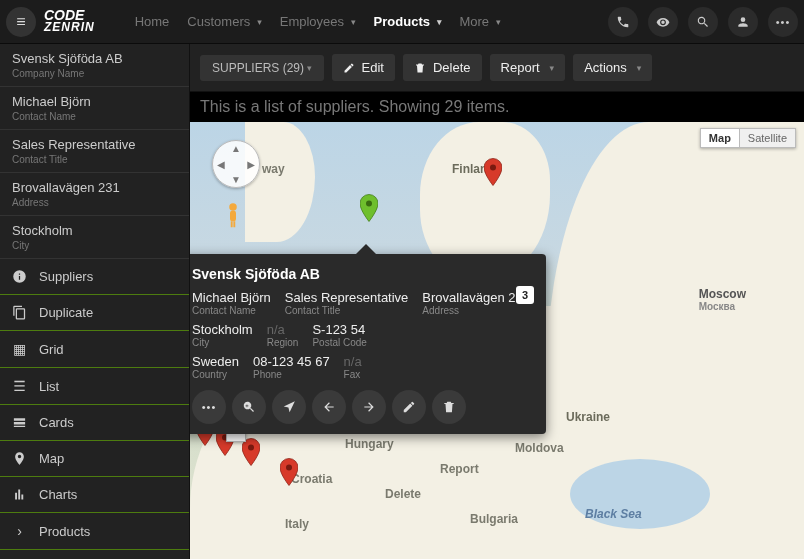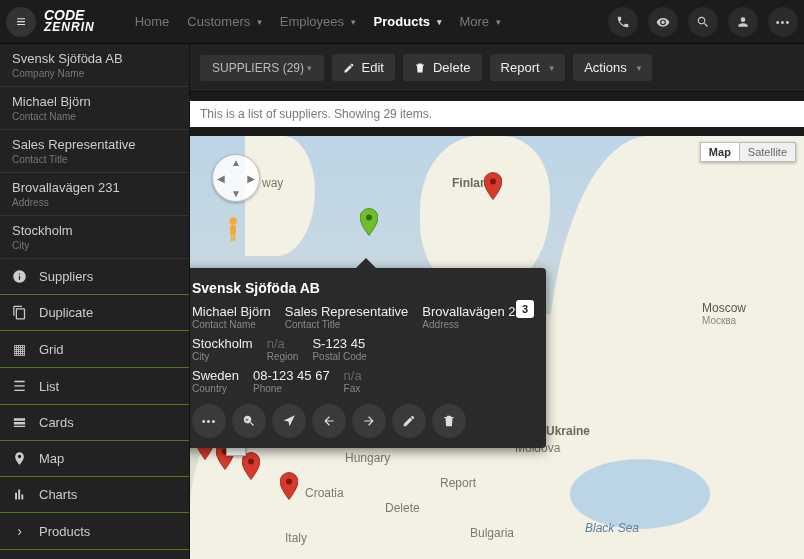--- a/index.html
+++ b/index.html
@@ -72,21 +72,21 @@
   display: flex; align-items: center; gap: 12px;
   padding: 10px 12px;
   border-bottom: 1px solid #4d7c0f;
   cursor: pointer;
   color: #ccc;
 }
 .side-link svg { width: 15px; height: 15px; fill: #ccc; flex-shrink: 0; }
 .side-link .icon-span { width: 15px; text-align: center; font-size: 14px; }
 .side-link.products { justify-content: space-between; }
 .side-footer { padding: 10px 12px; color: #aaa; font-size: 12px; line-height: 1.3; }
-.main { flex: 1; display: flex; flex-direction: column; position: relative; gap: 9px; }
+.main { flex: 1; display: flex; flex-direction: column; position: relative; }
 .actionbar {
   height: 48px;
   background: #222;
   display: flex; align-items: center;
   padding: 0 10px;
   gap: 8px;
   border-bottom: 1px solid #111;
 }
 .breadcrumb-pill {
   background: #333;
@@ -103,30 +103,30 @@
   padding: 6px 11px;
   display: flex; align-items: center; gap: 7px;
   color: #eee;
   cursor: pointer;
   font-size: 13px;
 }
 .action-btn svg { width: 12px; height: 12px; fill: #eee; }
 .statusline {
   padding: 6px 10px;
   color: #787878;
-  font-size: 12px;
-  background: #ffffff;
+  font-size: 16px;
+  background: #000000;
 }
 .map-area {
   flex: 1;
   position: relative;
   background: linear-gradient(180deg, #bcd5e6 0%, #c7d8e2 30%, #d0dbc8 55%, #e2e5d2 100%);
   overflow: hidden;
 }
-.map-country { position: absolute; color: #7a7a6e; font-size: 12px; }
+.map-country { position: absolute; color: #7a7a6e; font-size: 12px; font-weight: bold; }
 .map-pin {
   position: absolute;
   width: 18px; height: 28px;
 }
 .map-pin svg { width: 100%; height: 100%; }
 .landmass {
   position: absolute;
   background: #f3f0e4;
 }
 .map-type {
@@ -369,27 +369,27 @@
       <div class="landmass" style="left:230px;top:0;width:130px;height:160px;border-radius:50% 40% 60% 50%"></div>
       <div class="landmass" style="left:55px;top:0;width:70px;height:120px;border-radius:0 50% 60% 0"></div>
       <div style="position:absolute;left:380px;bottom:30px;width:140px;height:70px;background:#bcd5e6;border-radius:50%"></div>
 
       <div class="map-country" style="left:72px;top:40px">way</div>
       <div class="map-country" style="left:262px;top:40px;font-weight:bold;color:#6b6b5b">Finland</div>
       <div class="map-country" style="right:58px;top:165px;color:#555">
         <div>Moscow</div>
         <div style="font-size:10px;color:#888">Москва</div>
       </div>
-      <div class="map-country" style="left:356px;top:288px;font-weight:bold;color:#6b6b5b">Ukraine</div>
+      <div class="map-country" style="left:376px;top:288px;font-weight:bold;color:#6b6b5b">Ukraine</div>
       <div class="map-country" style="left:100px;top:292px">Austria</div>
       <div class="map-country" style="left:130px;top:280px;font-size:10px;color:#888">Vienna</div>
       <div class="map-country" style="left:155px;top:315px">Hungary</div>
       <div class="map-country" style="left:250px;top:340px">Report</div>
-      <div class="map-country" style="left:325px;top:305px">Moldova</div>
-      <div class="map-country" style="left:115px;top:350px">Croatia</div>
+      <div class="map-country" style="left:325px;top:319px">Moldova</div>
+      <div class="map-country" style="left:101px;top:350px">Croatia</div>
       <div class="map-country" style="left:195px;top:365px">Delete</div>
       <div class="map-country" style="left:280px;top:390px">Bulgaria</div>
       <div class="map-country" style="left:95px;top:395px">Italy</div>
       <div class="map-country" style="left:395px;top:385px;font-style:italic;color:#5d7ea2">Black Sea</div>
 
       <div class="map-pin" style="left:170px;top:72px">
         <svg class="pin-green" viewBox="0 0 24 36">
             <path d="M12 0a12 12 0 00-12 12c0 9 12 24 12 24s12-15 12-24A12 12 0 0012 0z"></path>
             <circle cx="12" cy="12" r="4" fill="#3a6b10"></circle>
           </svg>
@@ -473,21 +473,21 @@
         <div class="card-grid">
           <div class="card-cell">
               <div class="v">Stockholm</div>
               <div class="l">City</div>
             </div>
           <div class="card-cell">
               <div class="v na">n/a</div>
               <div class="l">Region</div>
             </div>
           <div class="card-cell">
-              <div class="v">S-123 45</div>
+              <div class="v">S-123 54</div>
               <div class="l">Postal Code</div>
             </div>
         </div>
         <div class="card-grid">
           <div class="card-cell">
               <div class="v">Sweden</div>
               <div class="l">Country</div>
             </div>
           <div class="card-cell">
               <div class="v">08-123 45 67</div>

